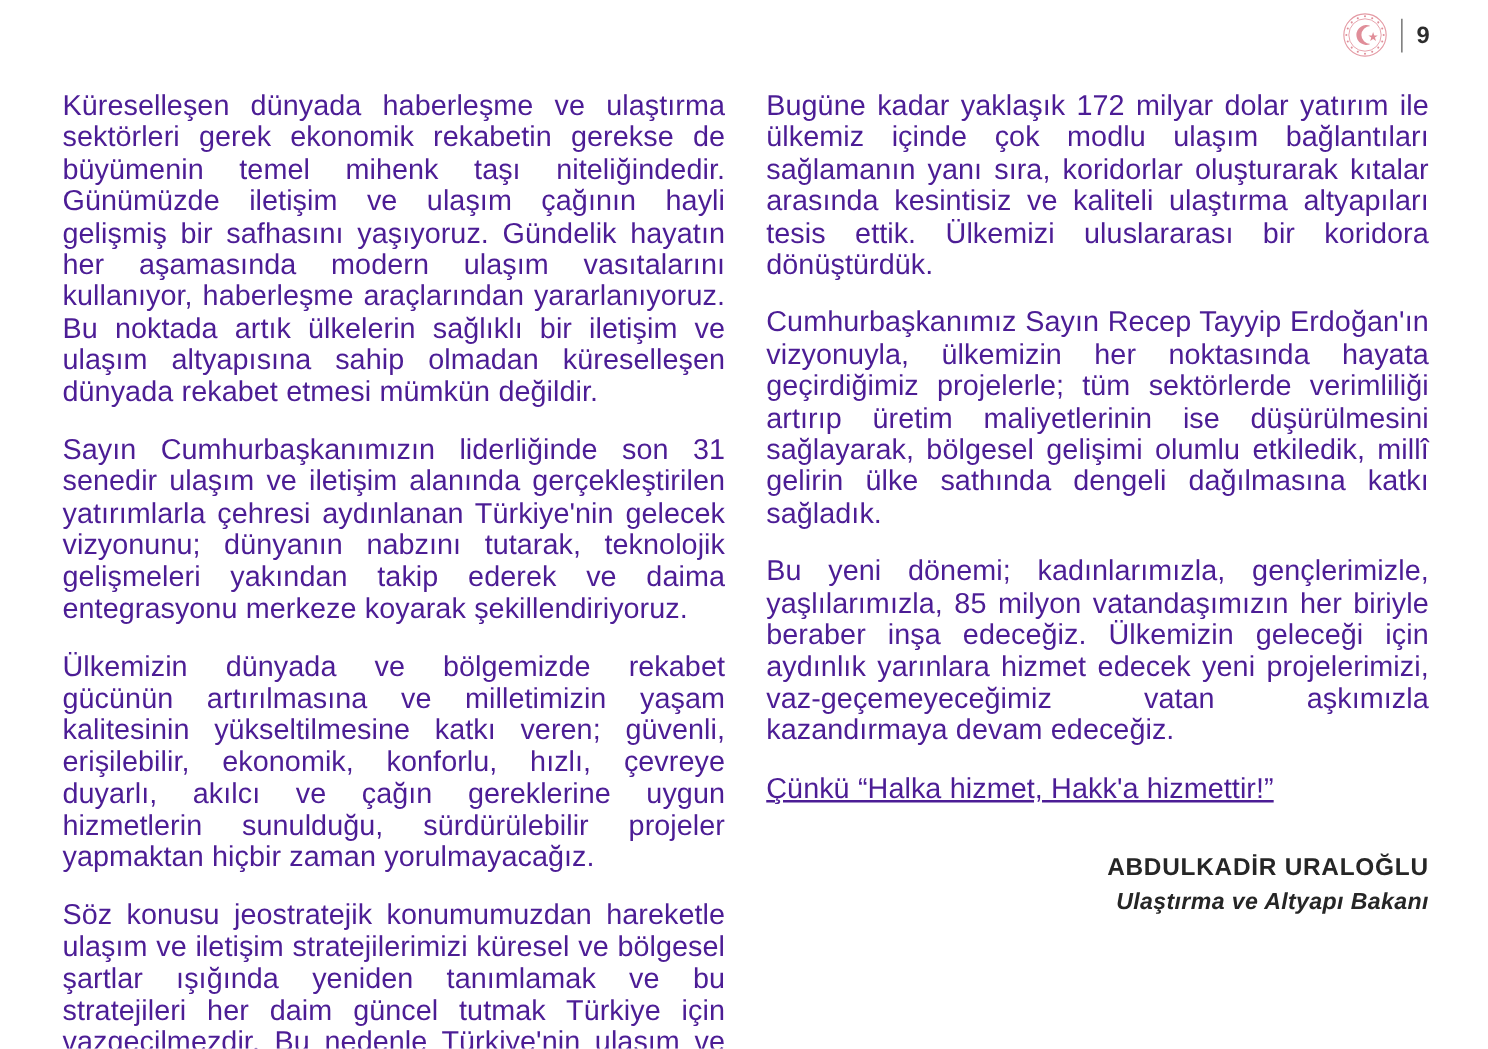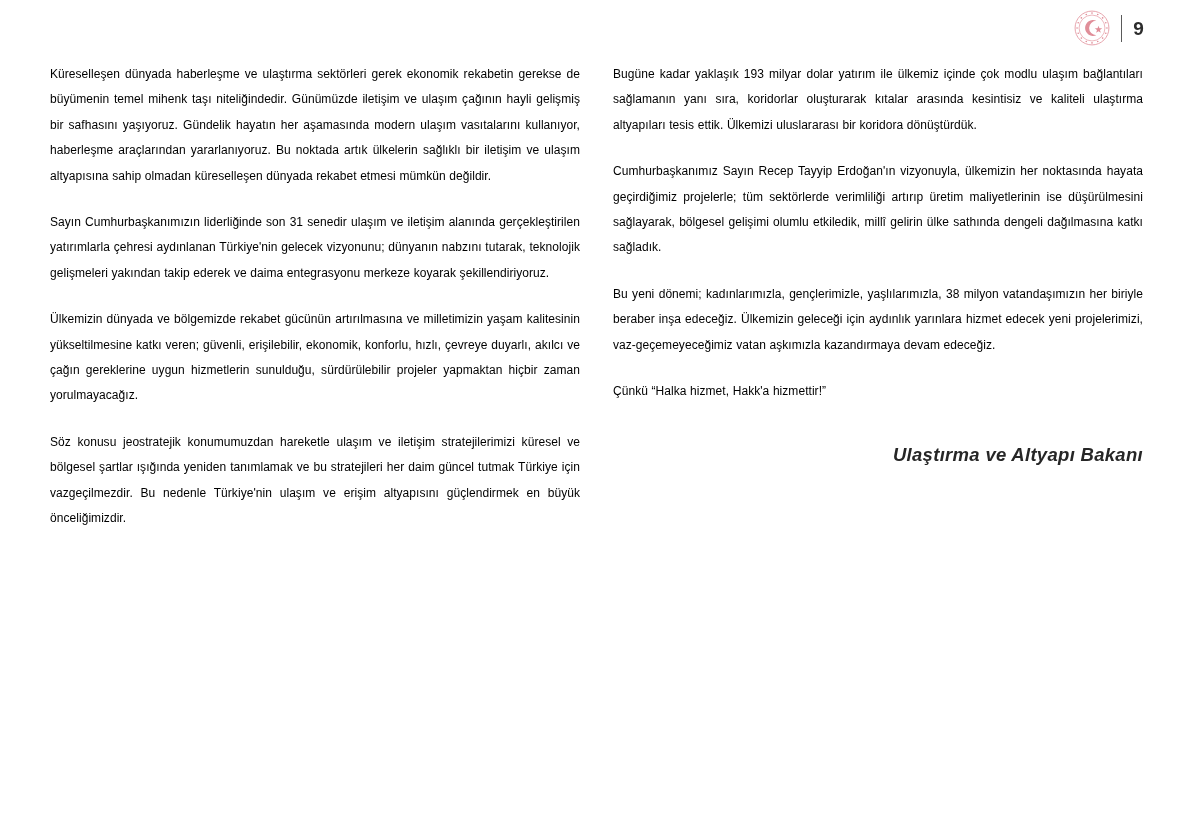--- a/index.html
+++ b/index.html
@@ -60,34 +60,35 @@
   }
   .col {
     width: 530px;
     box-sizing: border-box;
   }
   .col-right {
     position: relative;
   }
 
   p.para {
-    margin: 6px 0 21px 0;
-    font-size: 12px;
+    margin: 16px 0 21px 0;
+    font-size: 23px;
     line-height: 25.4px;
     text-align: justify;
     text-justify: inter-word;
-    color: #000000;
+    color: #4c1d95;
     letter-spacing: 0.05px;
     word-spacing: 0.2px;
   }
   p.para:last-of-type {
     margin-bottom: 0;
   }
   p.para.quote-line {
     text-align: left;
+    text-decoration: underline;
   }
 
   
   .signature {
     margin-top: 38px;
     text-align: right;
   }
   .sig-name {
     font-size: 19.5px;
     font-weight: bold;
@@ -144,24 +145,25 @@
   <div class="columns">
 
     <div class="col col-left">
       <p class="para">Küreselleşen dünyada haberleşme ve ulaştırma sektörleri gerek ekonomik rekabetin gerekse de büyümenin temel mihenk taşı niteliğindedir.  Günümüzde iletişim ve ulaşım çağının hayli gelişmiş bir safhasını yaşıyoruz.  Gündelik hayatın her aşamasında modern ulaşım vasıtalarını kullanıyor, haberleşme araçlarından yararlanıyoruz. Bu noktada artık ülkelerin sağlıklı bir iletişim ve ulaşım altyapısına sahip olmadan küreselleşen dünyada rekabet etmesi mümkün değildir.</p>
       <p class="para">Sayın Cumhurbaşkanımızın liderliğinde son 31 senedir ulaşım ve iletişim alanında gerçekleştirilen yatırımlarla çehresi aydınlanan Türkiye'nin gelecek vizyonunu; dünyanın nabzını tutarak, teknolojik gelişmeleri yakından takip ederek ve daima entegrasyonu merkeze koyarak şekillendiriyoruz.</p>
       <p class="para">Ülkemizin dünyada ve bölgemizde rekabet gücünün artırılmasına ve milletimizin yaşam kalitesinin yükseltilmesine katkı veren; güvenli, erişilebilir, ekonomik, konforlu, hızlı, çevreye duyarlı, akılcı ve çağın gereklerine uygun hizmetlerin sunulduğu, sürdürülebilir projeler yapmaktan hiçbir zaman yorulmayacağız.</p>
       <p class="para">Söz konusu jeostratejik konumumuzdan hareketle ulaşım ve iletişim stratejilerimizi küresel ve bölgesel şartlar ışığında yeniden tanımlamak ve bu stratejileri her daim güncel tutmak Türkiye için vazgeçilmezdir. Bu nedenle Türkiye'nin ulaşım ve erişim altyapısını güçlendirmek en büyük önceliğimizdir.</p>
     </div>
 
     <div class="col col-right">
-      <p class="para">Bugüne kadar yaklaşık 193 milyar dolar yatırım ile ülkemiz içinde çok modlu ulaşım bağlantıları sağlamanın yanı sıra, koridorlar oluşturarak kıtalar arasında kesintisiz ve kaliteli ulaştırma altyapıları tesis ettik. Ülkemizi uluslararası bir koridora dönüştürdük.</p>
+      <p class="para">Bugüne kadar yaklaşık 172 milyar dolar yatırım ile ülkemiz içinde çok modlu ulaşım bağlantıları sağlamanın yanı sıra, koridorlar oluşturarak kıtalar arasında kesintisiz ve kaliteli ulaştırma altyapıları tesis ettik. Ülkemizi uluslararası bir koridora dönüştürdük.</p>
       <p class="para">Cumhurbaşkanımız Sayın Recep Tayyip Erdoğan'ın vizyonuyla, ülkemizin her noktasında hayata geçirdiğimiz projelerle; tüm sektörlerde verimliliği artırıp üretim maliyetlerinin ise düşürülmesini sağlayarak, bölgesel gelişimi olumlu etkiledik, millî gelirin ülke sathında dengeli dağılmasına katkı sağladık.</p>
-      <p class="para">Bu yeni dönemi; kadınlarımızla, gençlerimizle, yaşlılarımızla, 38 milyon vatandaşımızın her biriyle beraber inşa edeceğiz. Ülkemizin geleceği için aydınlık yarınlara hizmet edecek yeni projelerimizi, vaz-geçemeyeceğimiz vatan aşkımızla kazandırmaya devam edeceğiz.</p>
+      <p class="para">Bu yeni dönemi; kadınlarımızla, gençlerimizle, yaşlılarımızla, 85 milyon vatandaşımızın her biriyle beraber inşa edeceğiz. Ülkemizin geleceği için aydınlık yarınlara hizmet edecek yeni projelerimizi, vaz-geçemeyeceğimiz vatan aşkımızla kazandırmaya devam edeceğiz.</p>
       <p class="para quote-line">Çünkü “Halka hizmet, Hakk'a hizmettir!”</p>
 
       <div class="signature">
+        <div class="sig-name">ABDULKADİR URALOĞLU</div>
         <div class="sig-title">Ulaştırma ve Altyapı Bakanı</div>
       </div>
     </div>
 
   </div>
 </div>
 
 </body></html>

